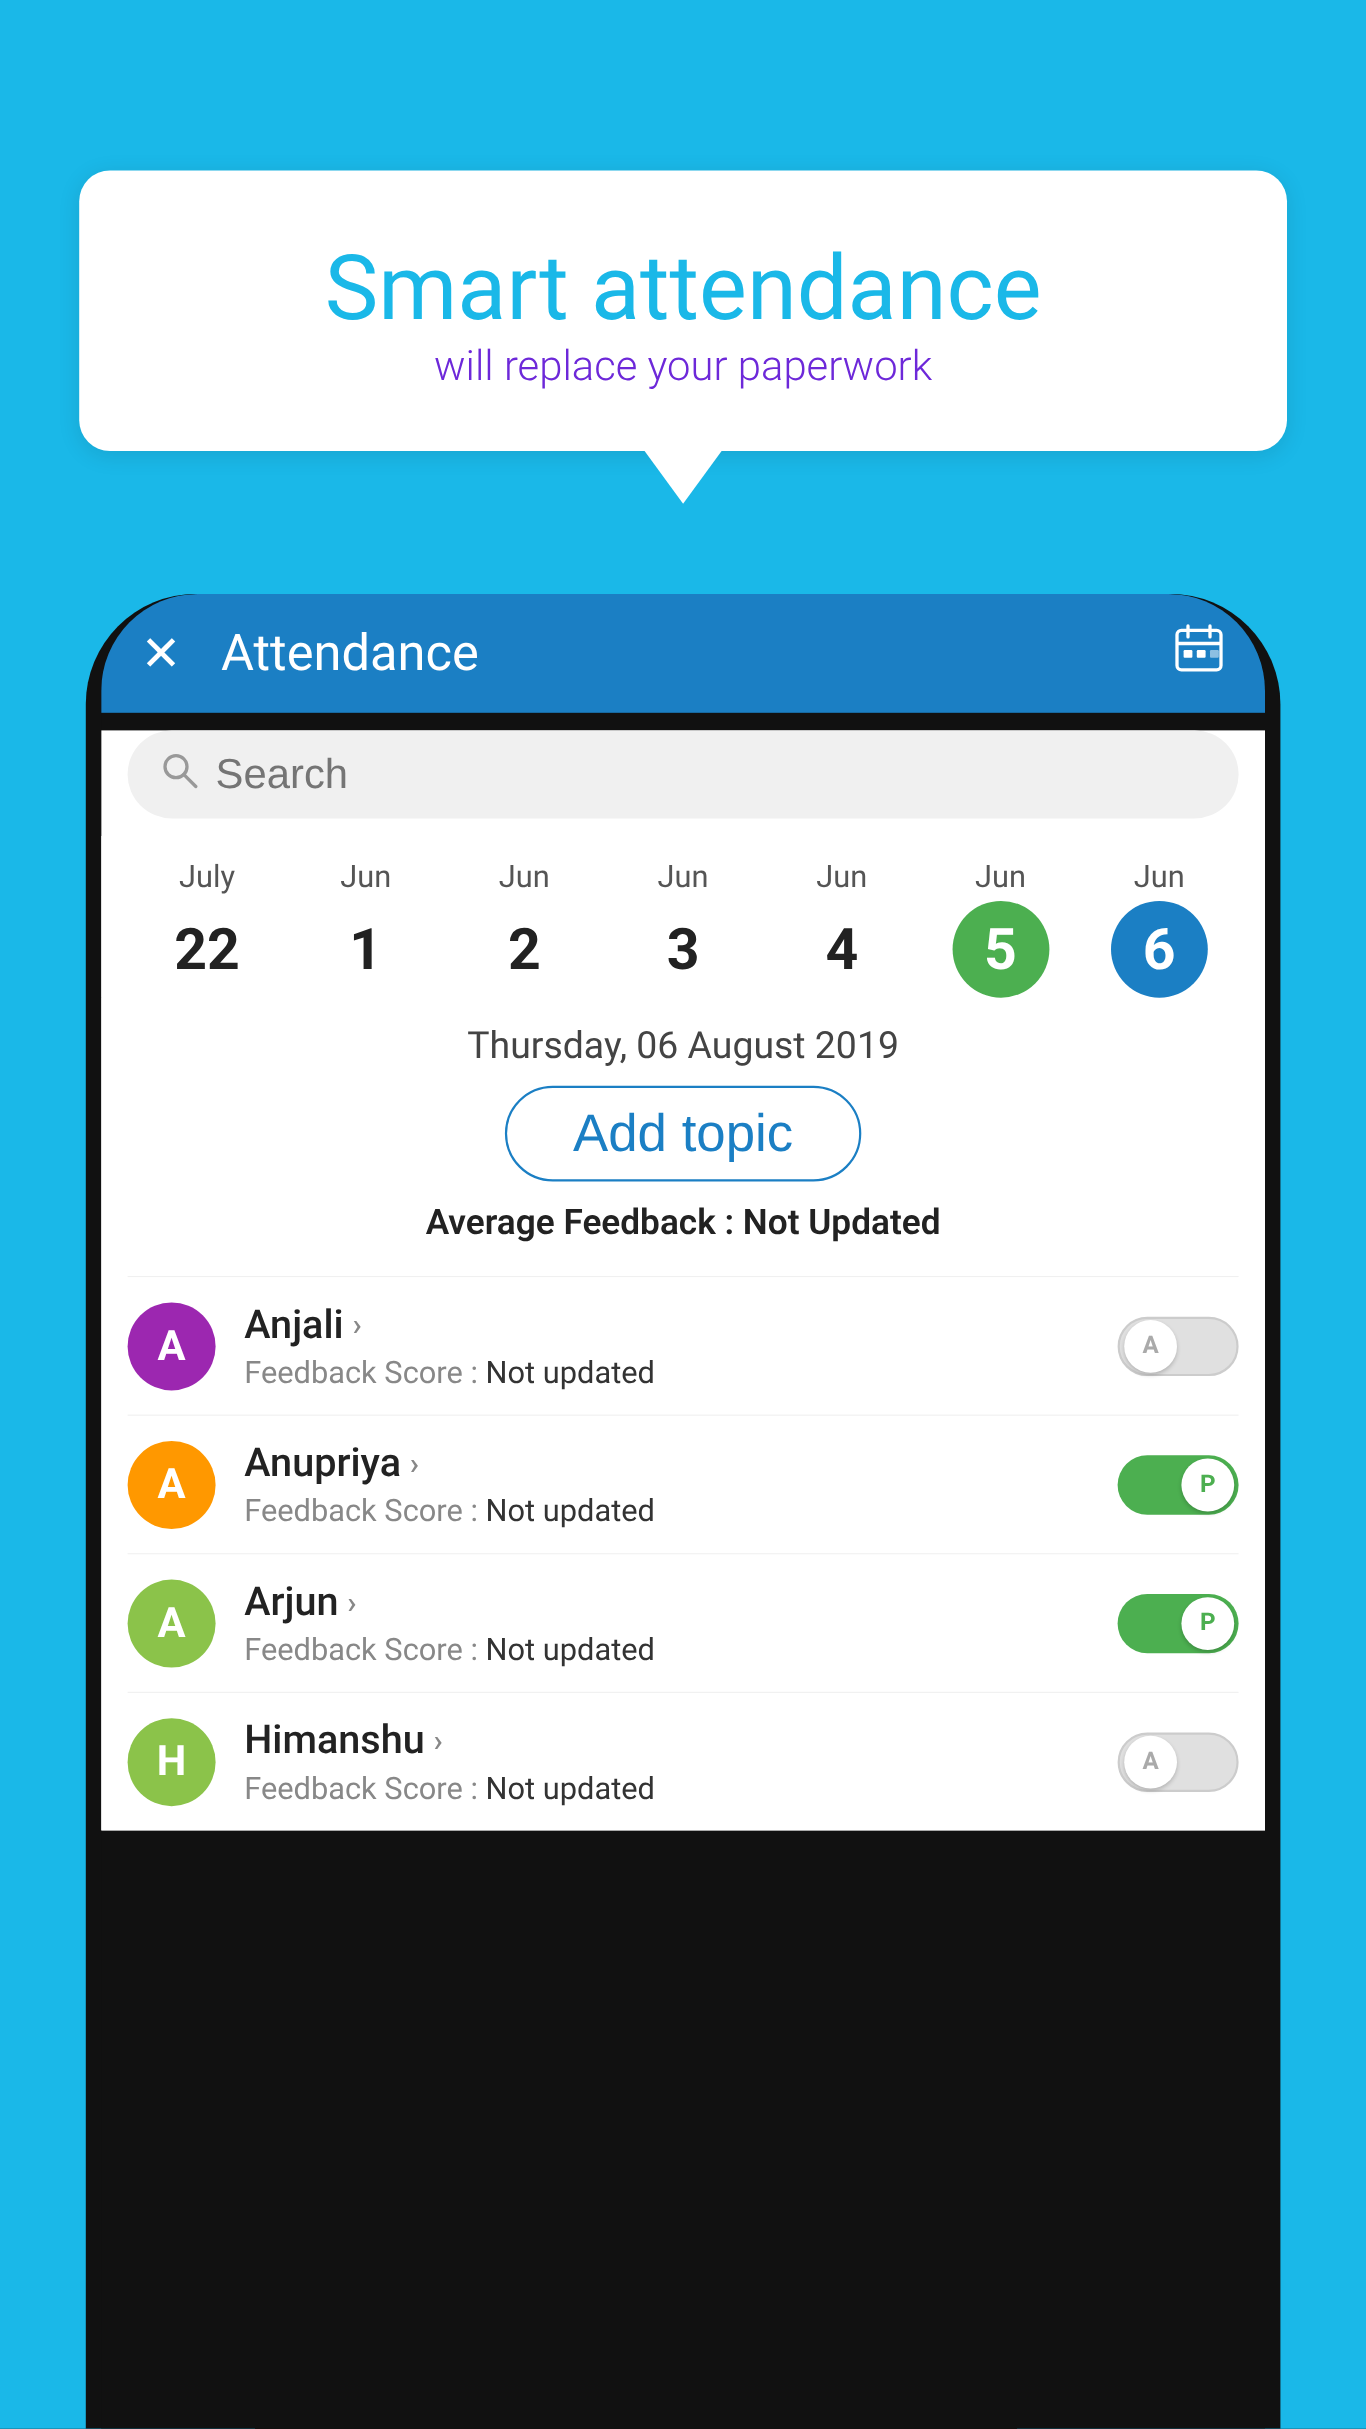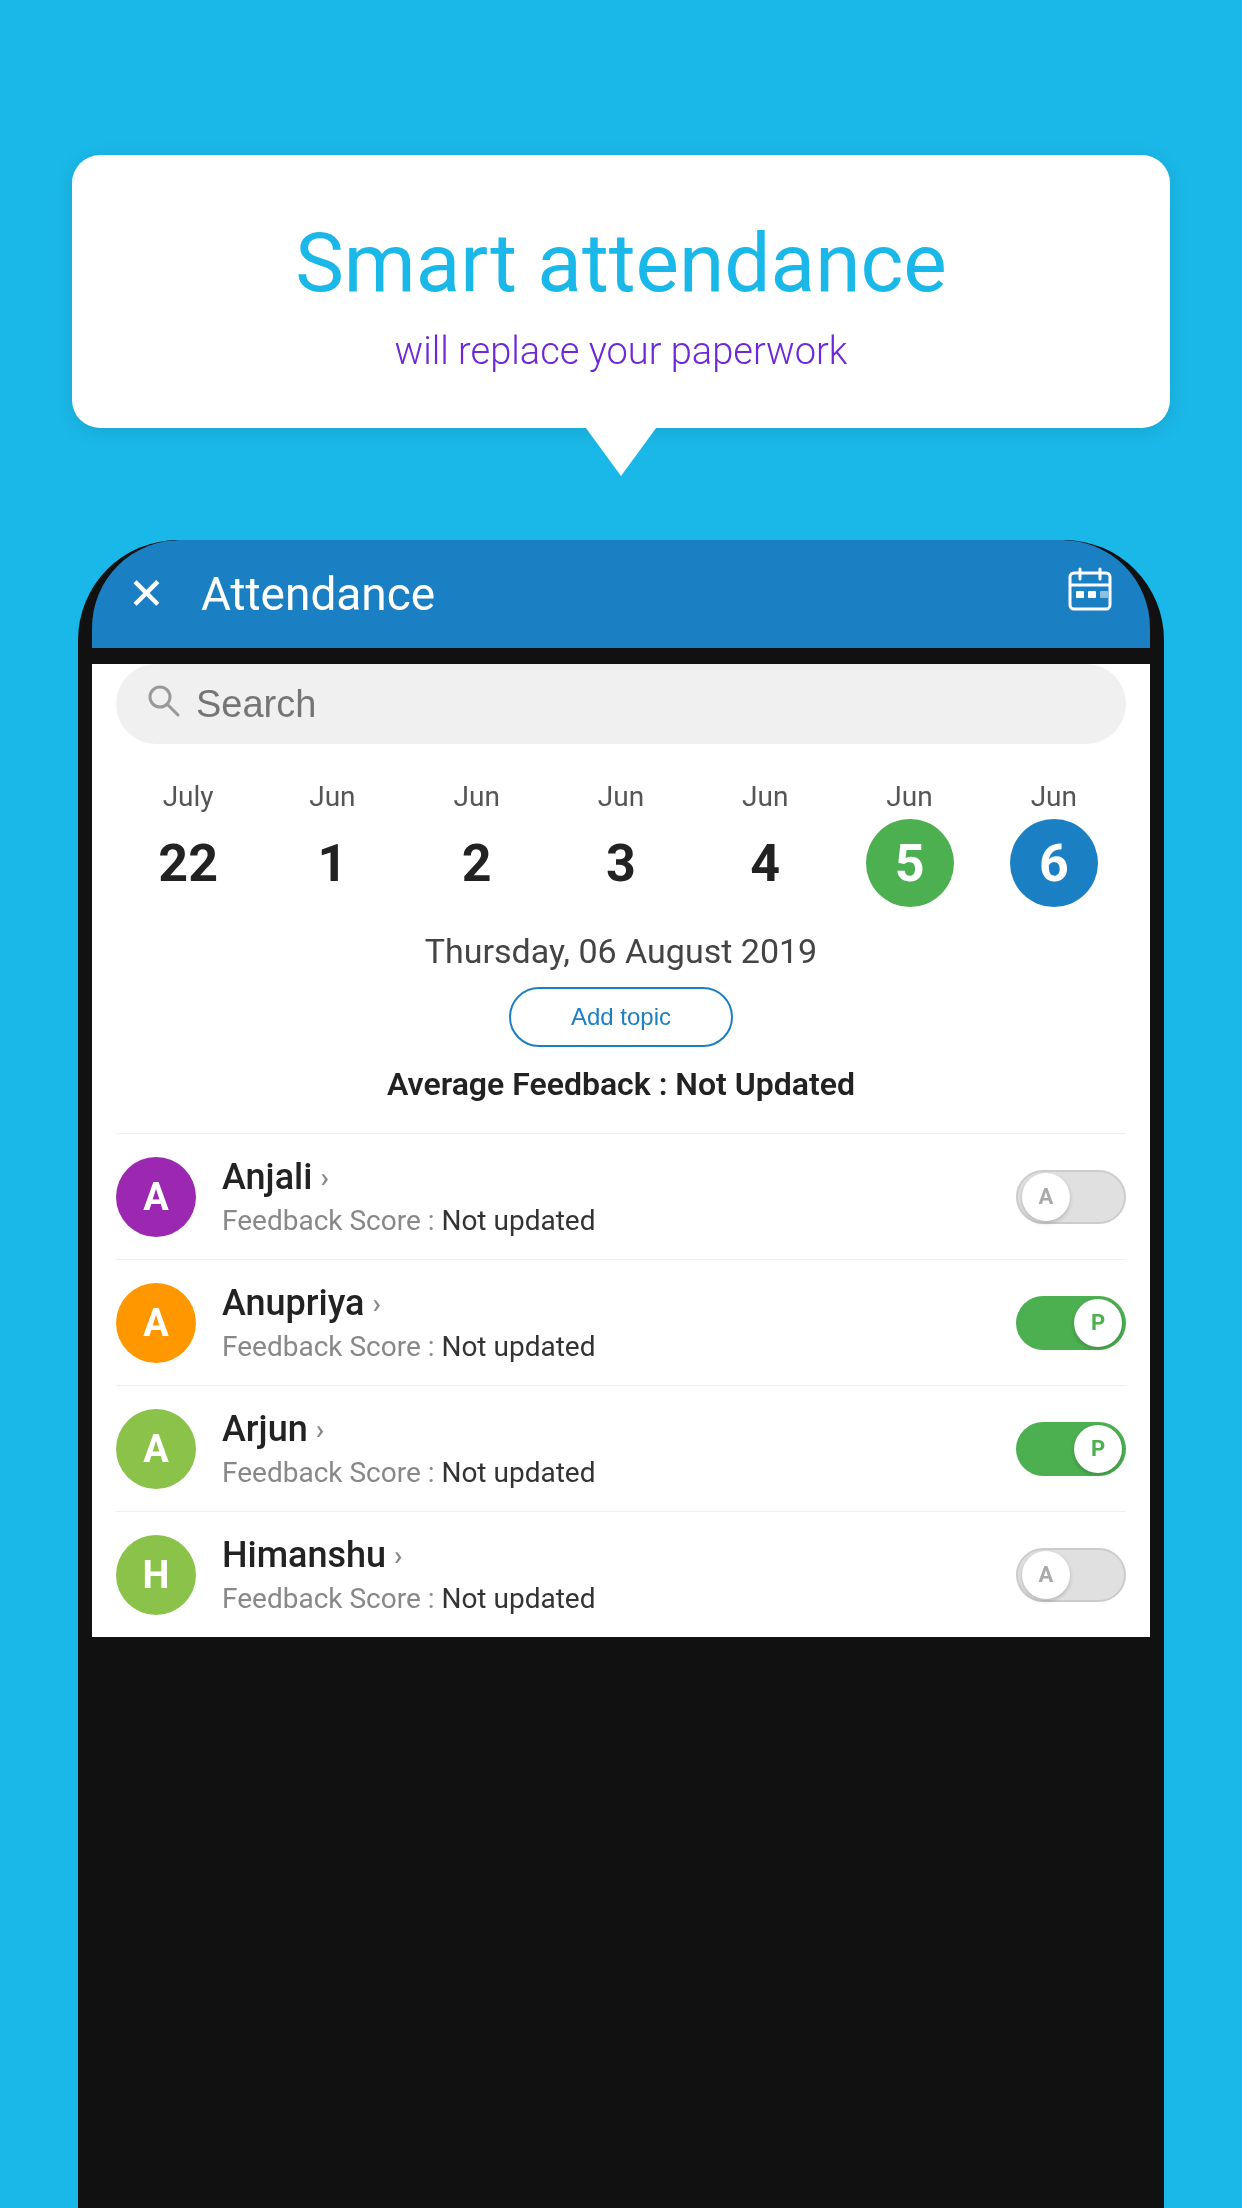--- a/index.html
+++ b/index.html
@@ -36,21 +36,21 @@
       border-left: 38px solid transparent;
       border-right: 38px solid transparent;
       border-top: 52px solid white;
     }
 
     .bubble-title {
       text-align: center;
       color: #1ab8e8;
       font-size: 82px;
       font-weight: 400;
-      margin-bottom: 18px;
+      margin-bottom: 0;
     }
 
     .bubble-subtitle {
       text-align: center;
       color: #6d28d9;
       font-size: 38px;
       font-weight: 300;
     }
 
     
@@ -233,21 +233,21 @@
     }
 
     .add-topic-btn {
       display: block;
       margin: 0 auto 18px;
       border: 2px solid #1b7fc4;
       background: transparent;
       color: #1b7fc4;
       border-radius: 50px;
       padding: 14px 60px;
-      font-size: 24px;
+      font-size: 48px;
       cursor: pointer;
       width: fit-content;
     }
 
     .avg-feedback {
       text-align: center;
       font-size: 32px;
       color: #888;
       margin-bottom: 30px;
     }

